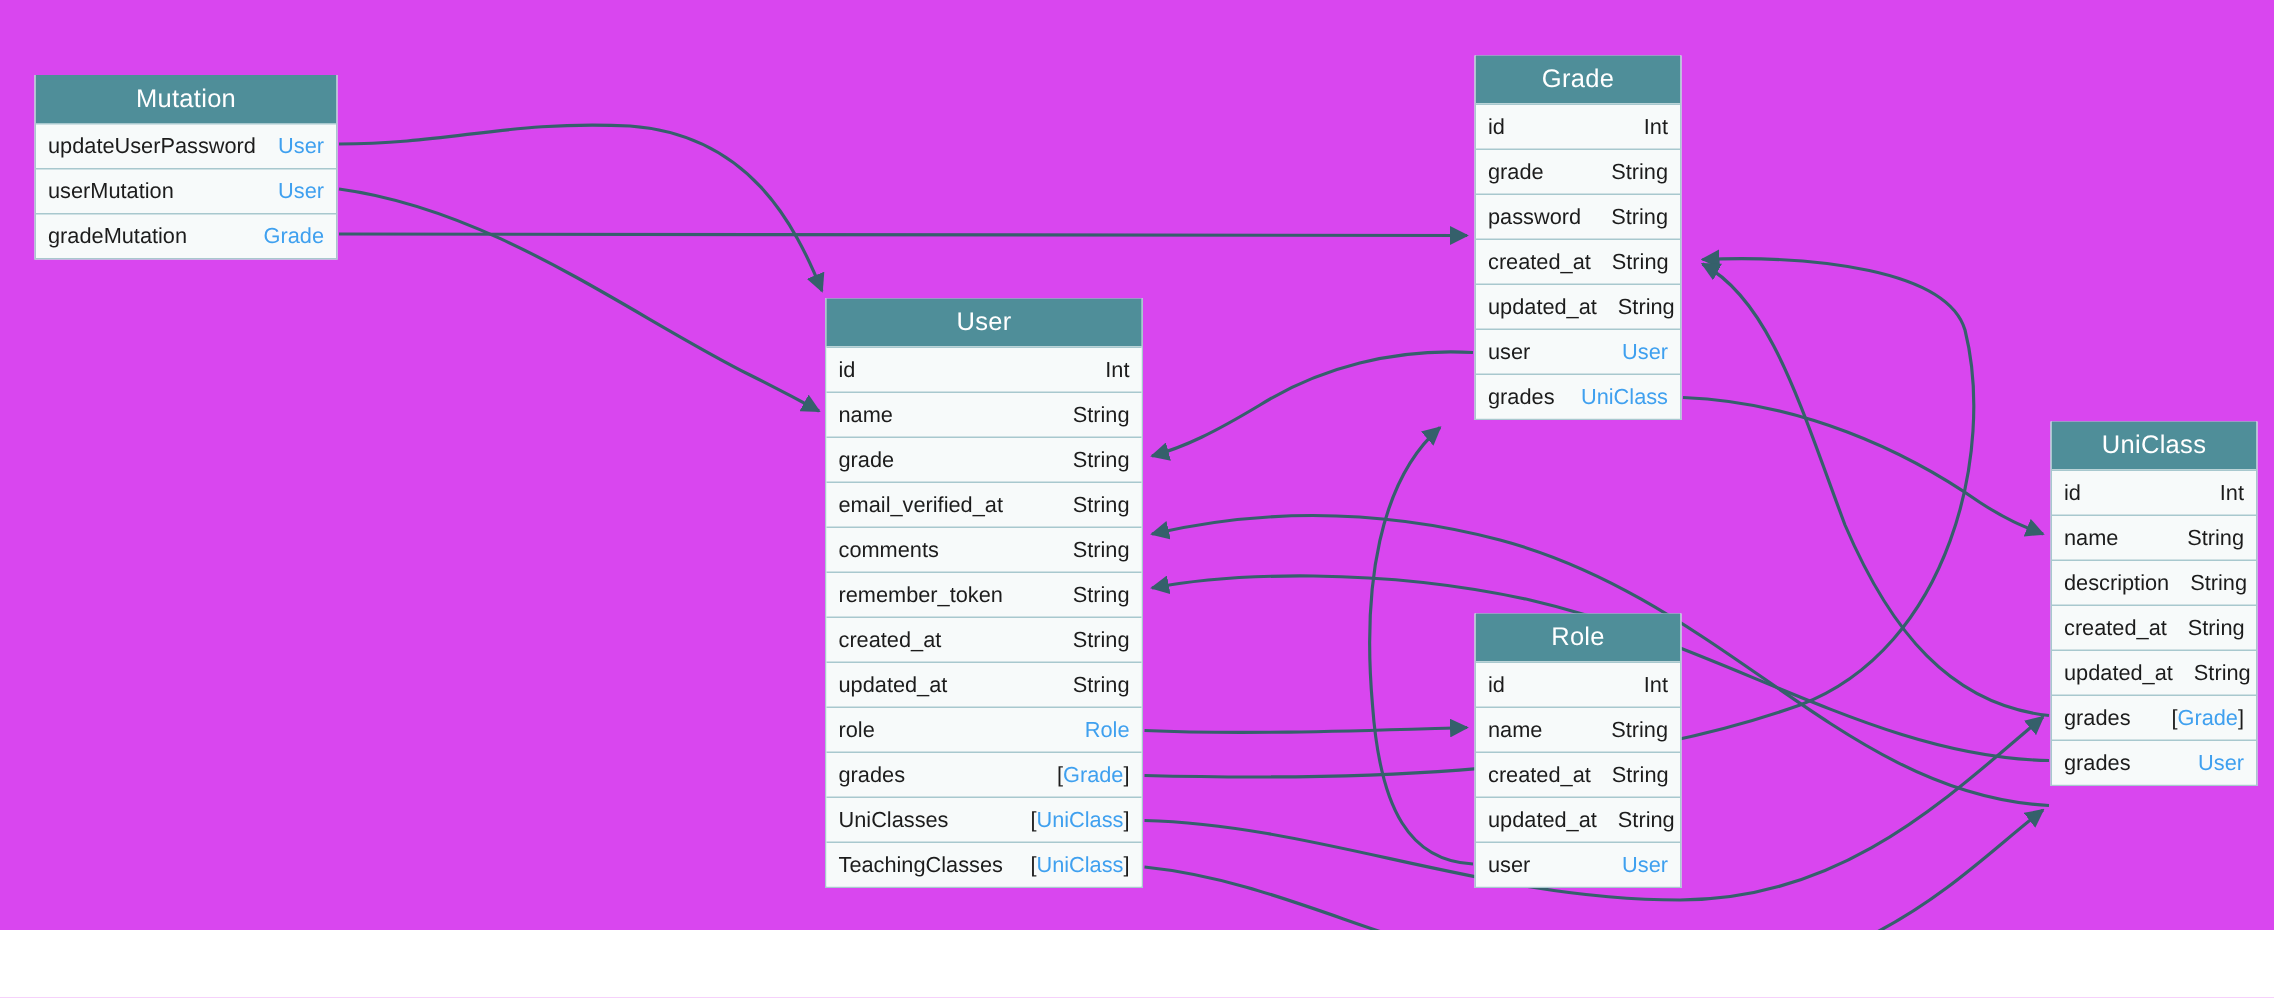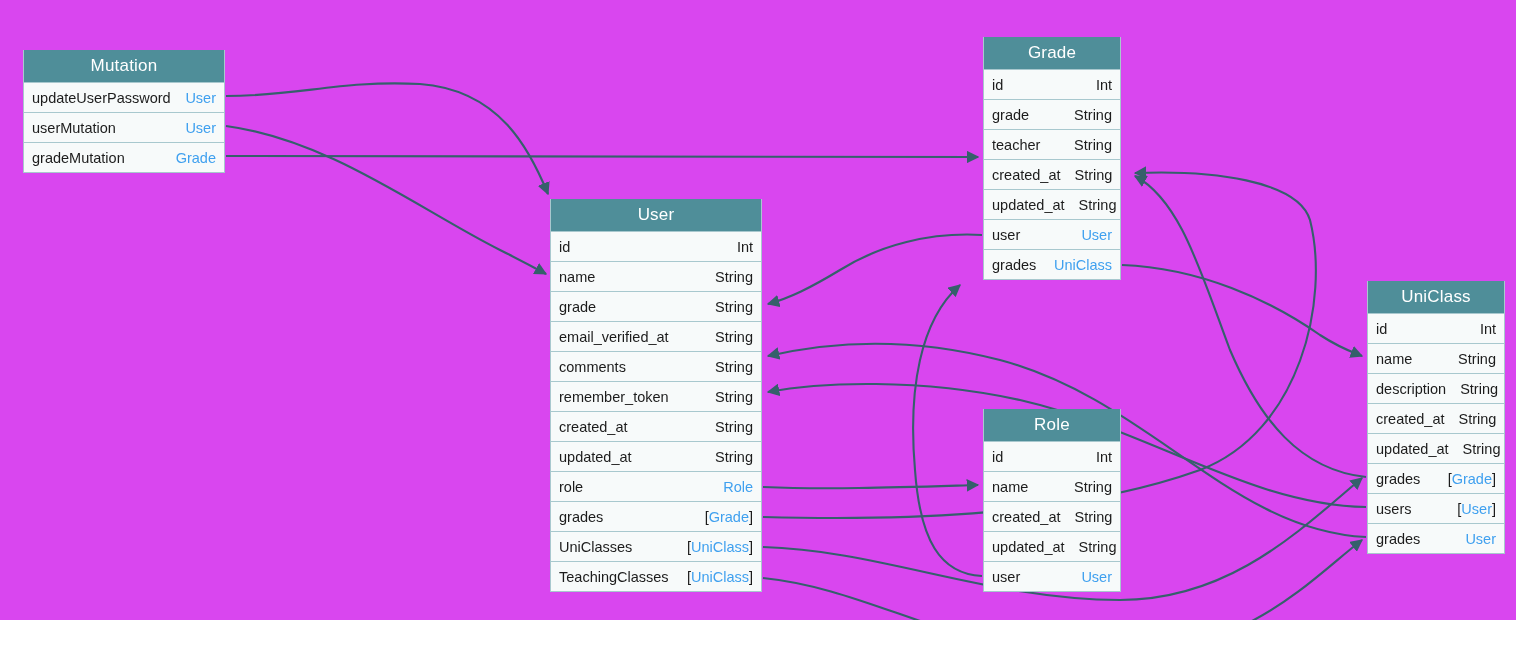--- a/index.html
+++ b/index.html
@@ -162,21 +162,21 @@
     <div class="node-header">Grade</div>
     <div class="field">
       <span class="fname">id</span>
       <span class="ftype">Int</span>
     </div>
     <div class="field">
       <span class="fname">grade</span>
       <span class="ftype">String</span>
     </div>
     <div class="field">
-      <span class="fname">teacher</span>
+      <span class="fname">password</span>
       <span class="ftype">String</span>
     </div>
     <div class="field">
       <span class="fname">created_at</span>
       <span class="ftype">String</span>
     </div>
     <div class="field">
       <span class="fname">updated_at</span>
       <span class="ftype">String</span>
     </div>
@@ -260,24 +260,20 @@
       <span class="fname">created_at</span>
       <span class="ftype">String</span>
     </div>
     <div class="field">
       <span class="fname">updated_at</span>
       <span class="ftype">String</span>
     </div>
     <div class="field">
       <span class="fname">grades</span>
       <span><span class="brk">[</span><span class="ftype link" style="margin-left:0">Grade</span><span class="brk">]</span></span>
-    </div>
-    <div class="field">
-      <span class="fname">users</span>
-      <span><span class="brk">[</span><span class="ftype link" style="margin-left:0">User</span><span class="brk">]</span></span>
     </div>
     <div class="field">
       <span class="fname">grades</span>
       <span class="ftype link">User</span>
     </div>
   </div>
 
   <div class="node" id="node-Role">
     <div class="node-header">Role</div>
     <div class="field">

